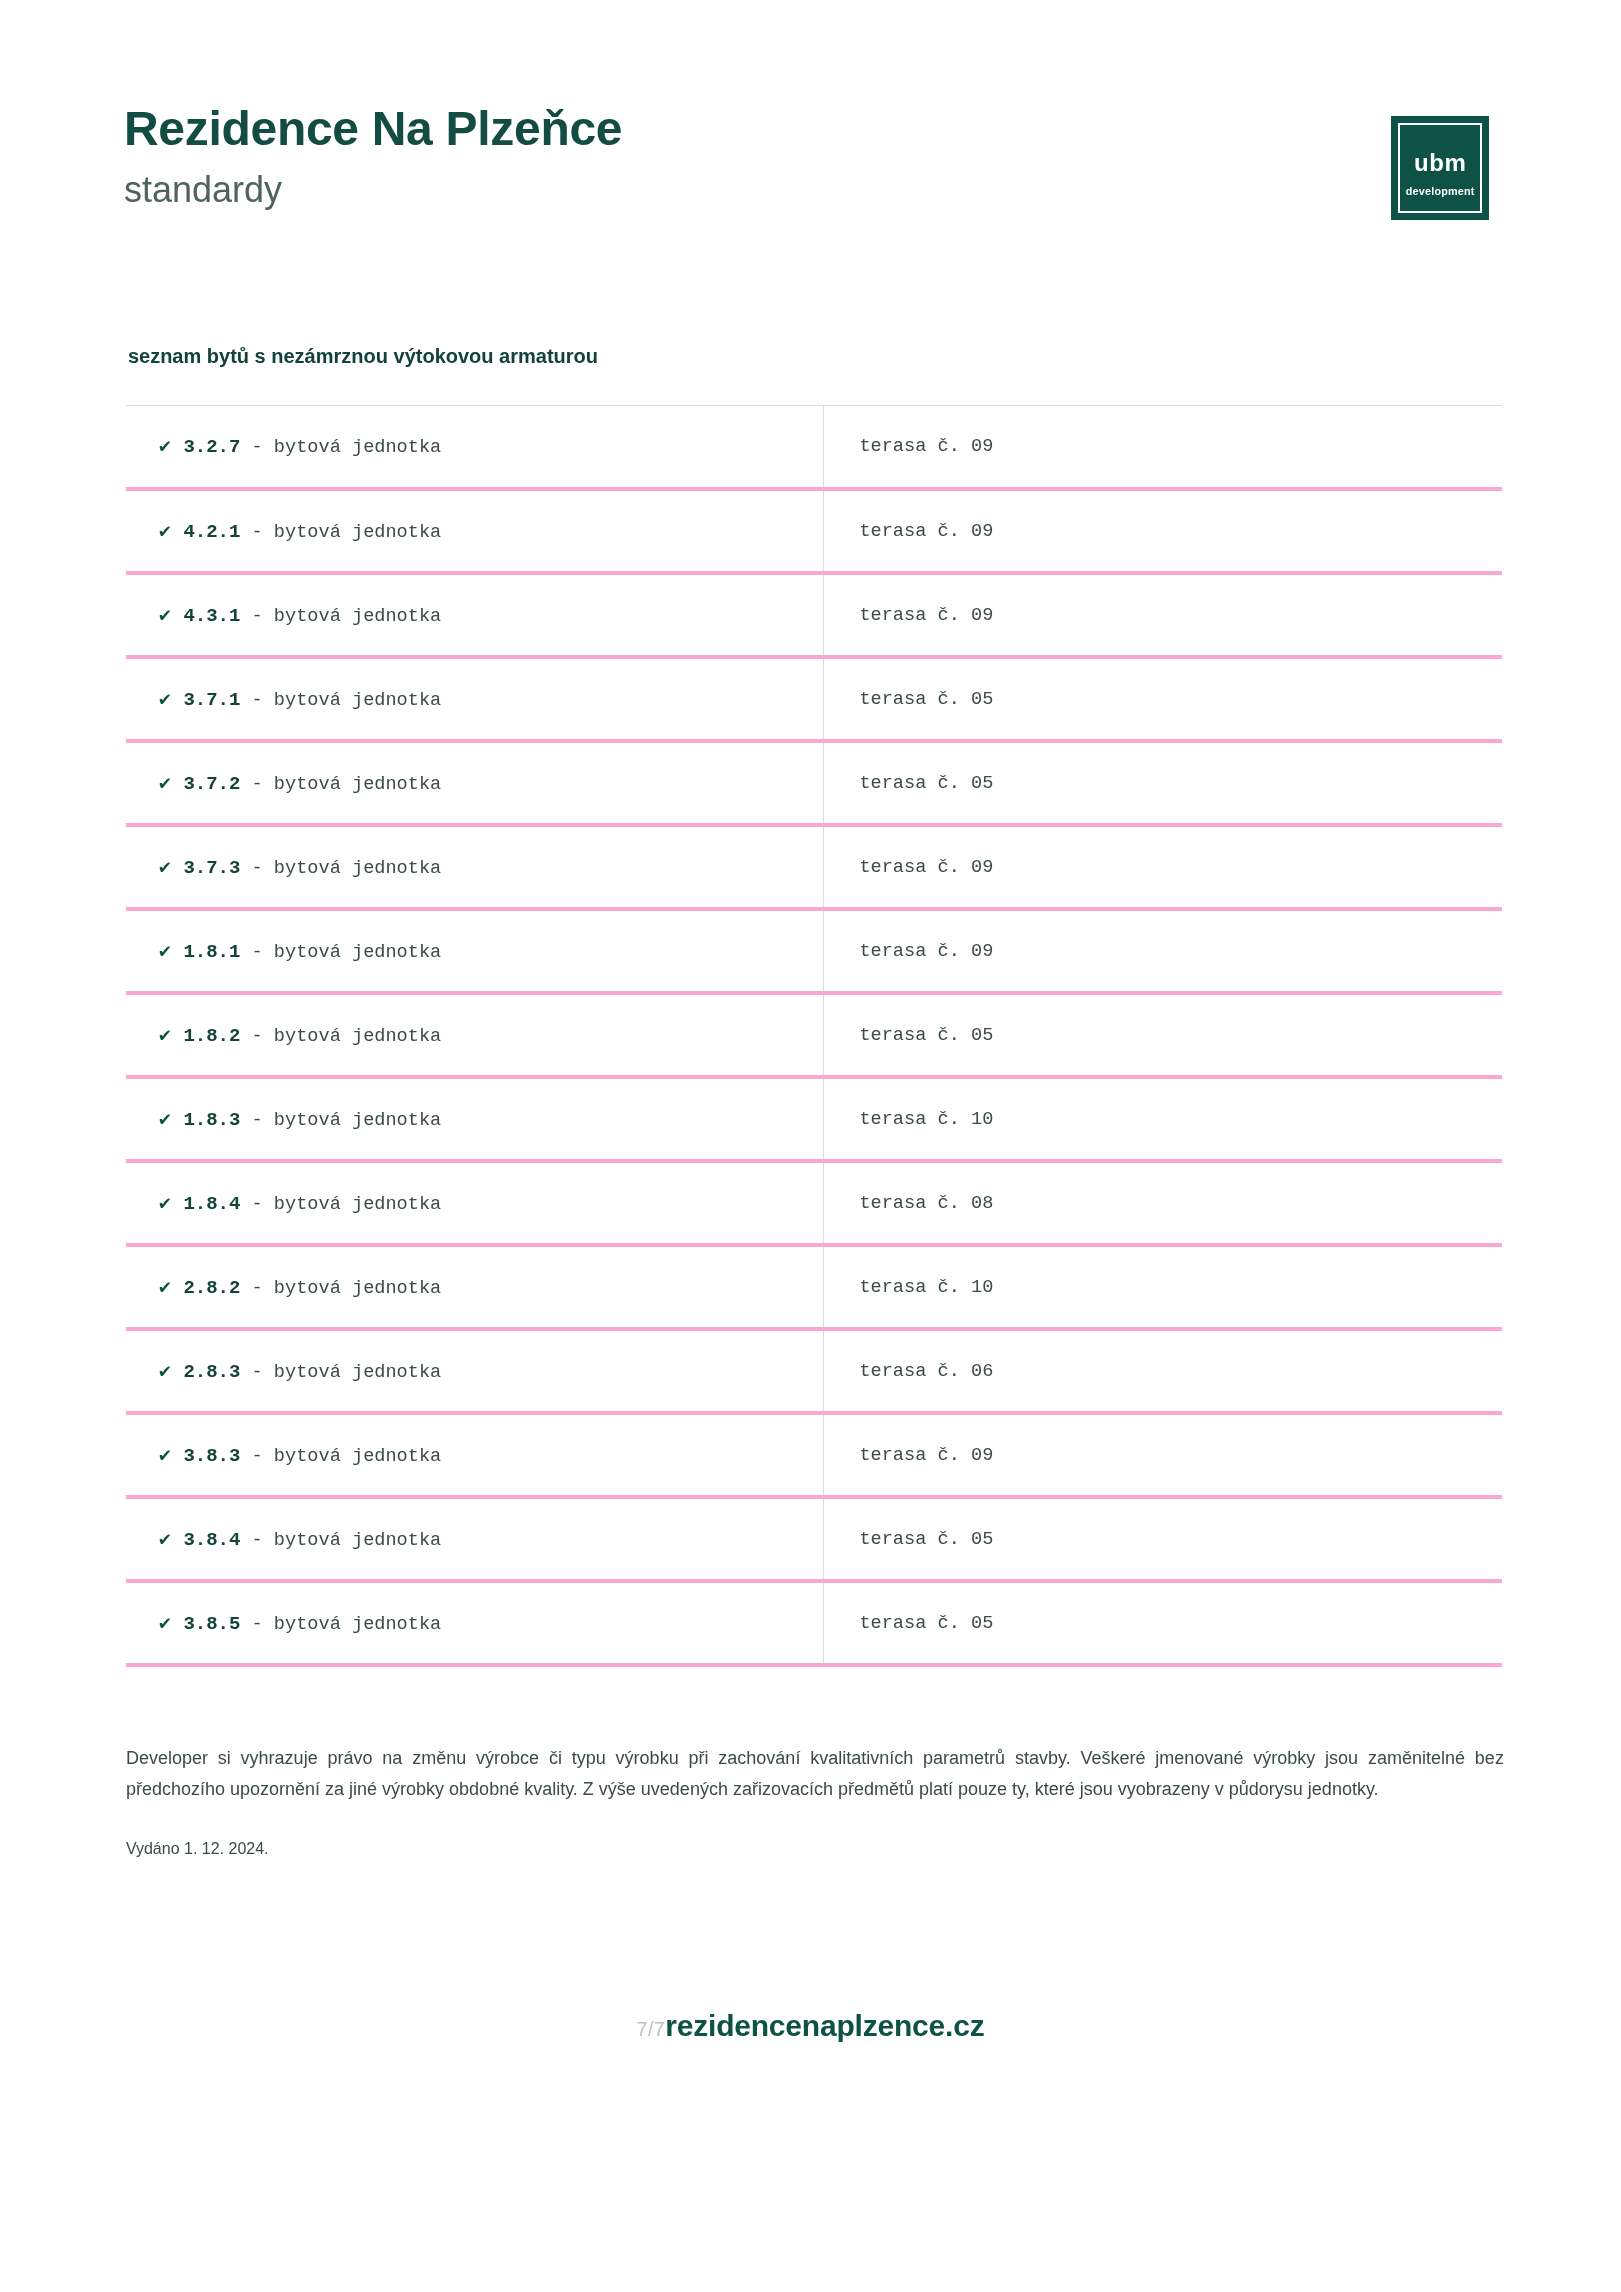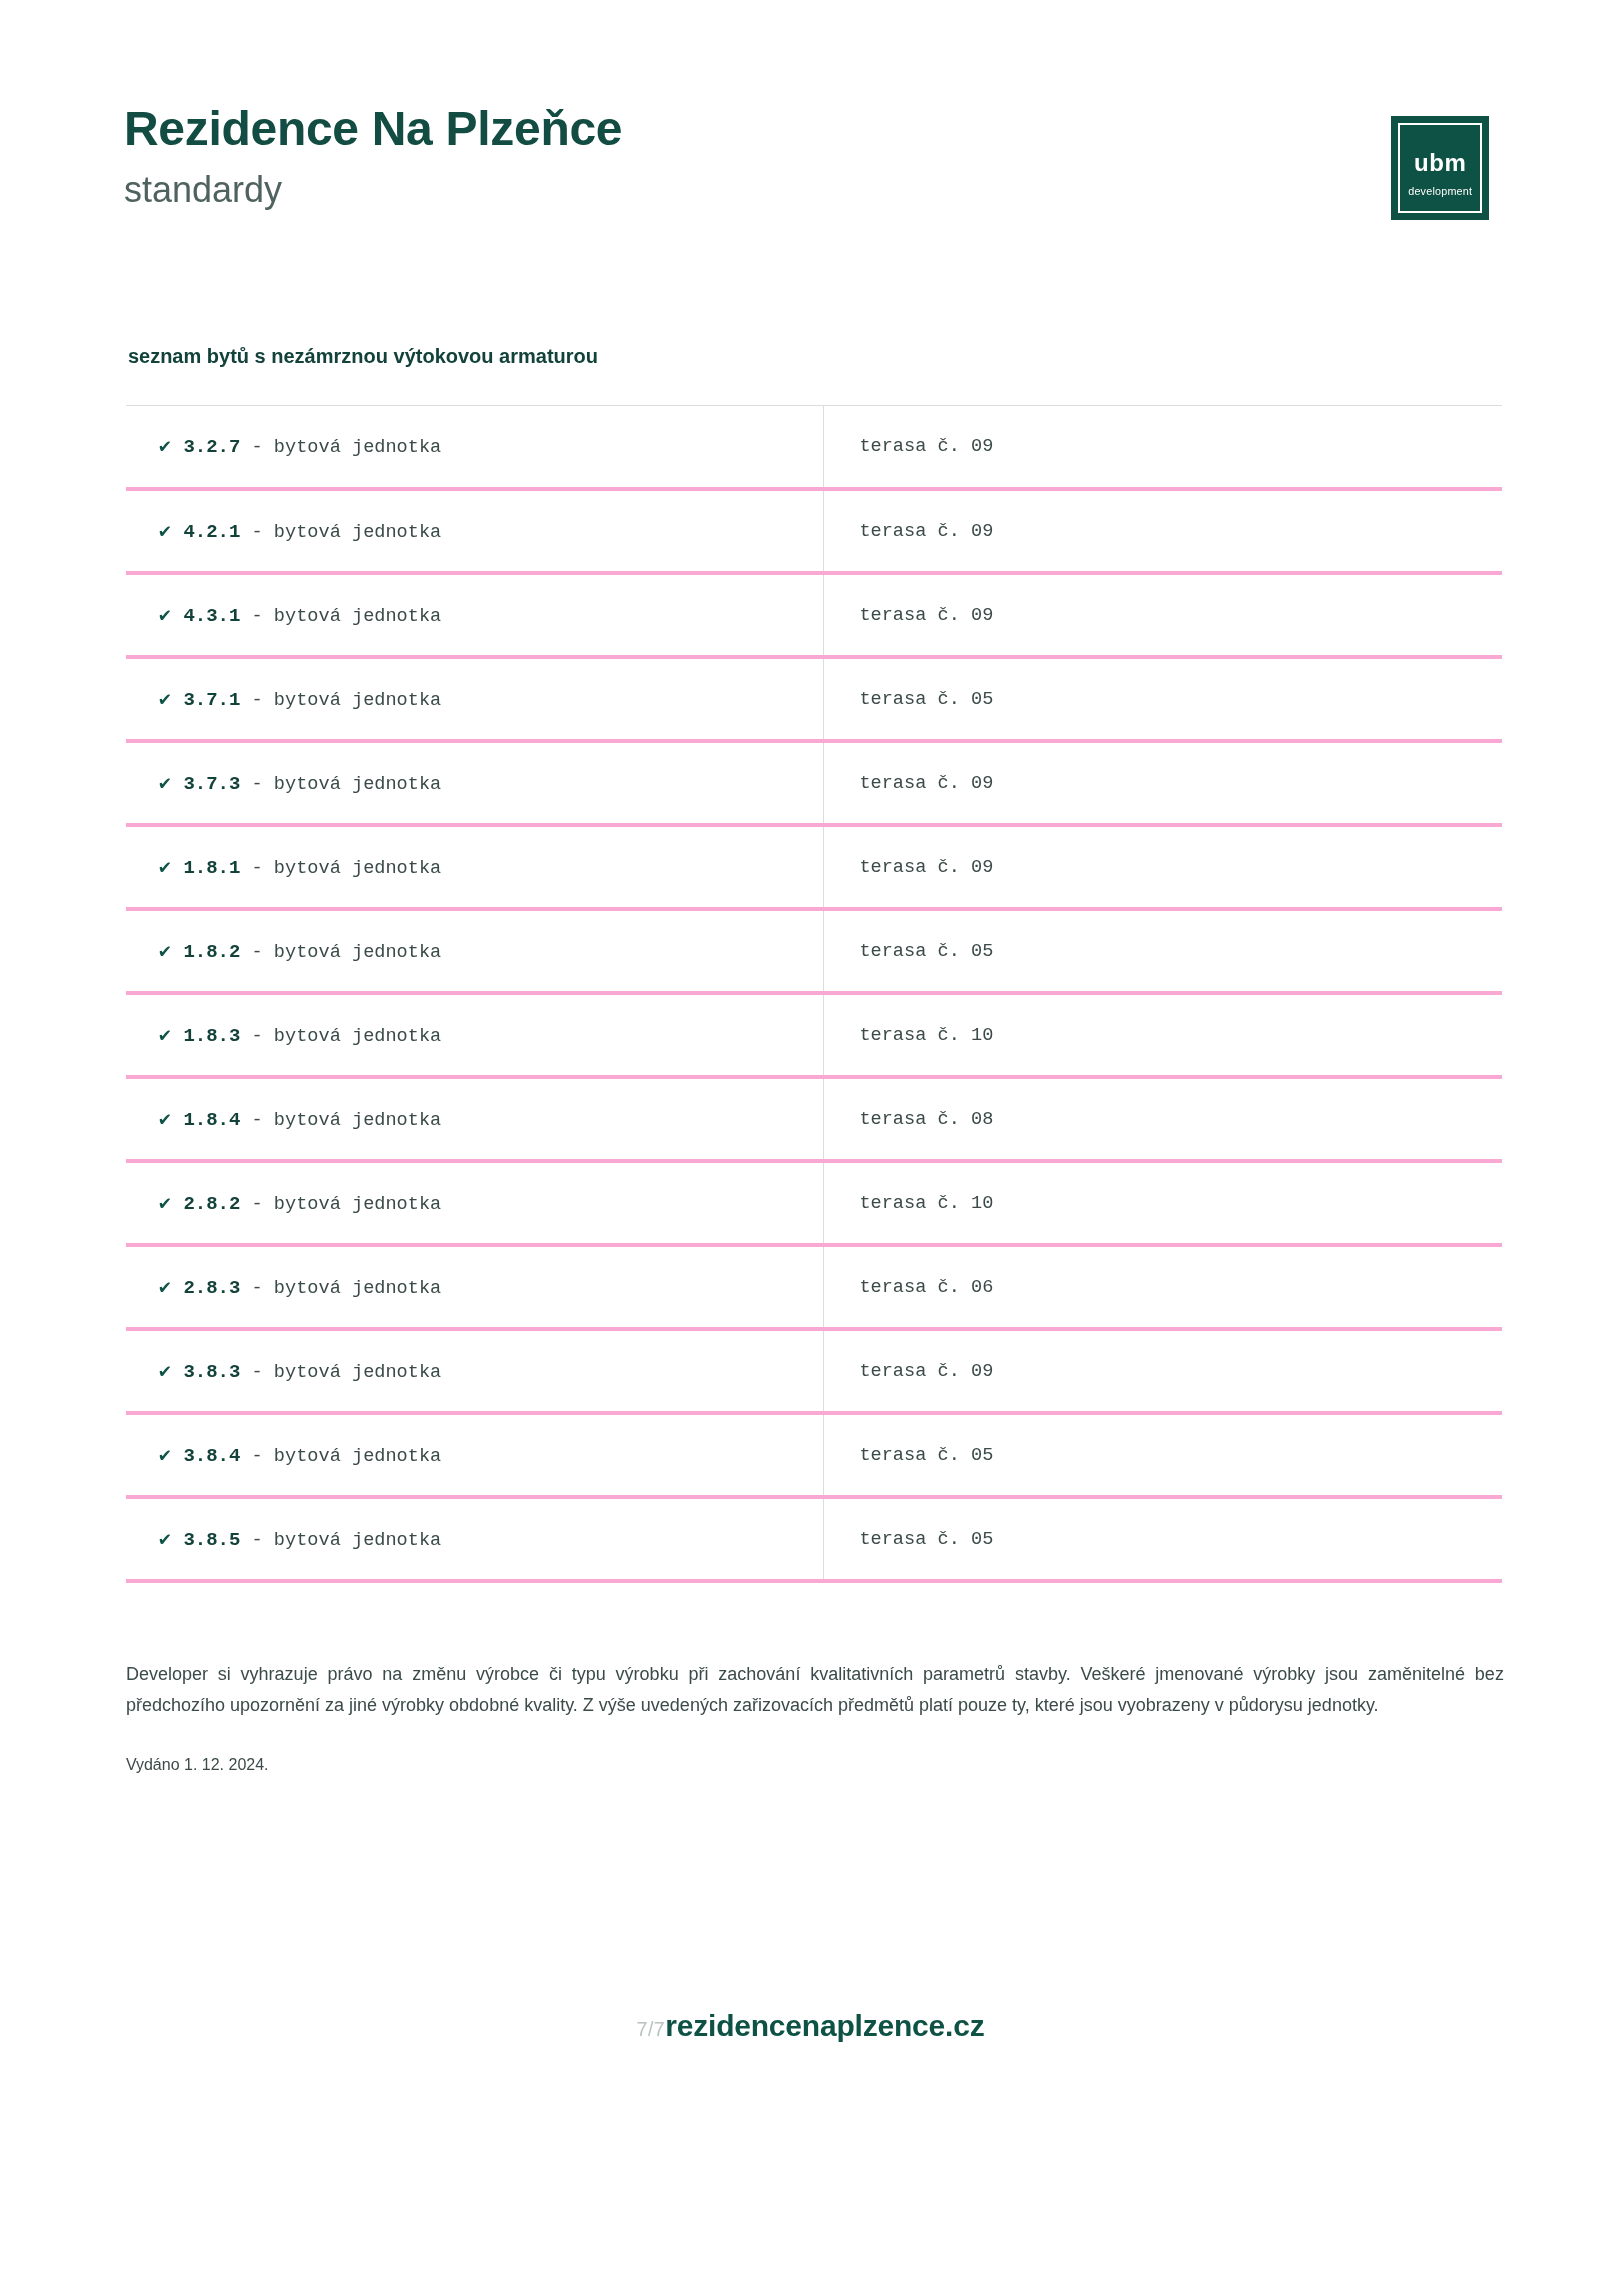--- a/index.html
+++ b/index.html
@@ -77,21 +77,21 @@
     letter-spacing: 0.5px;
   }
   .logo-sub {
     position: absolute;
     left: 0;
     right: 0;
     top: 69px;
     text-align: center;
     color: #ffffff;
     font-size: 10.8px;
-    font-weight: normal;
+    font-weight: bold;
     letter-spacing: 0.2px;
   }
 
   
   .section-heading {
     margin: 125px 0 0 5.9px;
     font-size: 20px;
     font-weight: bold;
     color: #12423a;
   }
@@ -221,20 +221,26 @@
         <td class="col-terrace">terasa č. 09</td>
       </tr>
       <tr>
         <td class="col-unit">
           <span class="check">✔</span><span class="unit-code">3.7.1</span><span class="unit-desc"> - bytová jednotka</span>
         </td>
         <td class="col-terrace">terasa č. 05</td>
       </tr>
       <tr>
         <td class="col-unit">
+          <span class="check">✔</span><span class="unit-code">3.7.2</span><span class="unit-desc"> - bytová jednotka</span>
+        </td>
+        <td class="col-terrace">terasa č. 05</td>
+      </tr>
+      <tr>
+        <td class="col-unit">
           <span class="check">✔</span><span class="unit-code">3.7.3</span><span class="unit-desc"> - bytová jednotka</span>
         </td>
         <td class="col-terrace">terasa č. 09</td>
       </tr>
       <tr>
         <td class="col-unit">
           <span class="check">✔</span><span class="unit-code">1.8.1</span><span class="unit-desc"> - bytová jednotka</span>
         </td>
         <td class="col-terrace">terasa č. 09</td>
       </tr>

